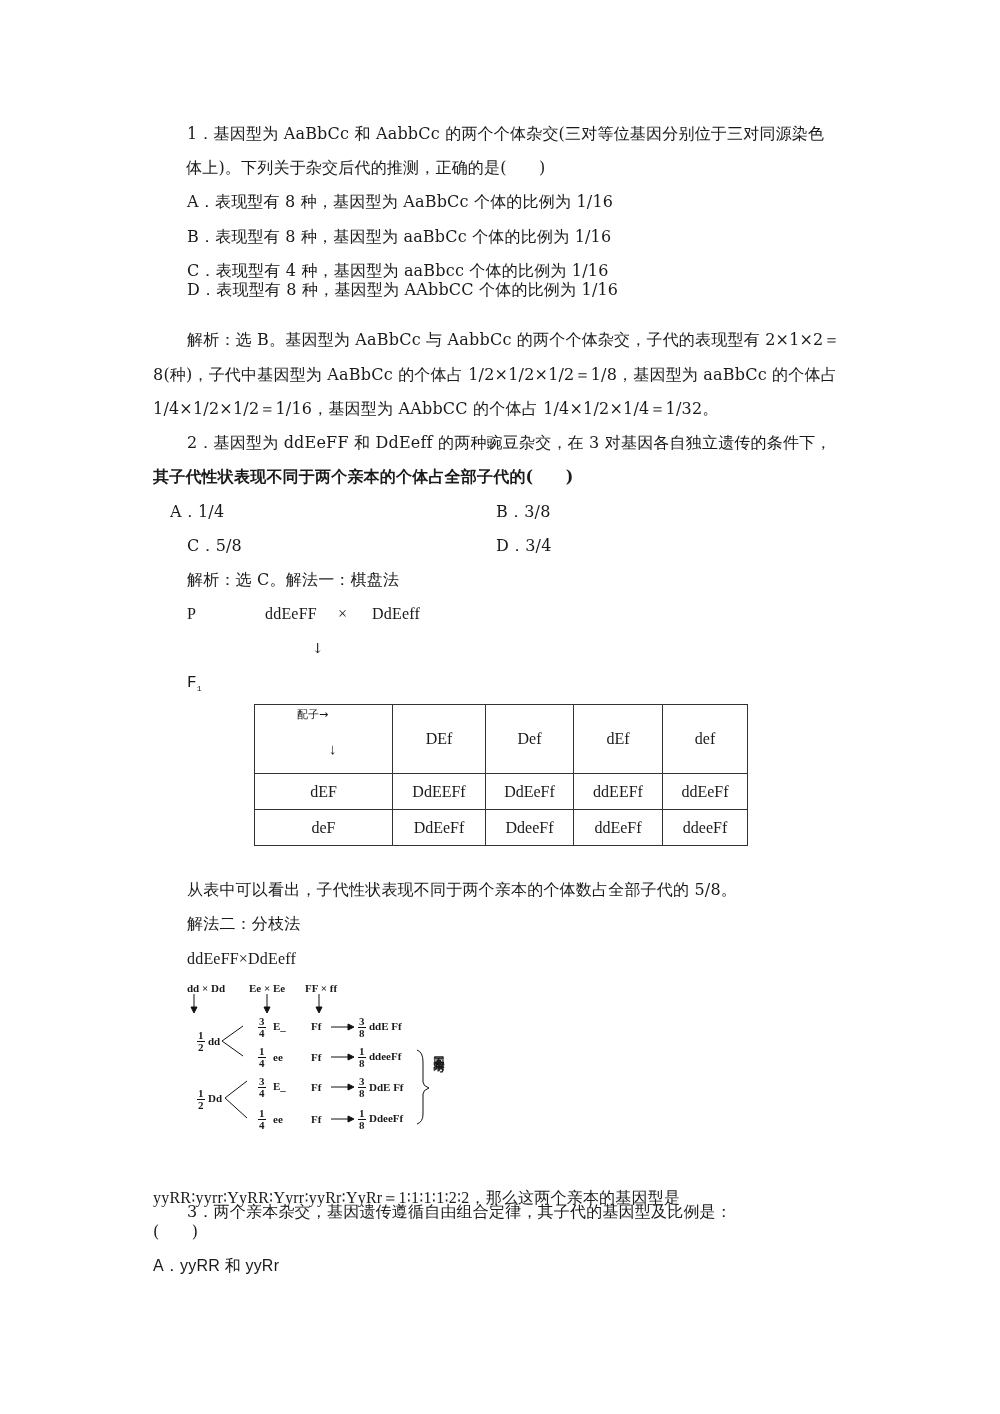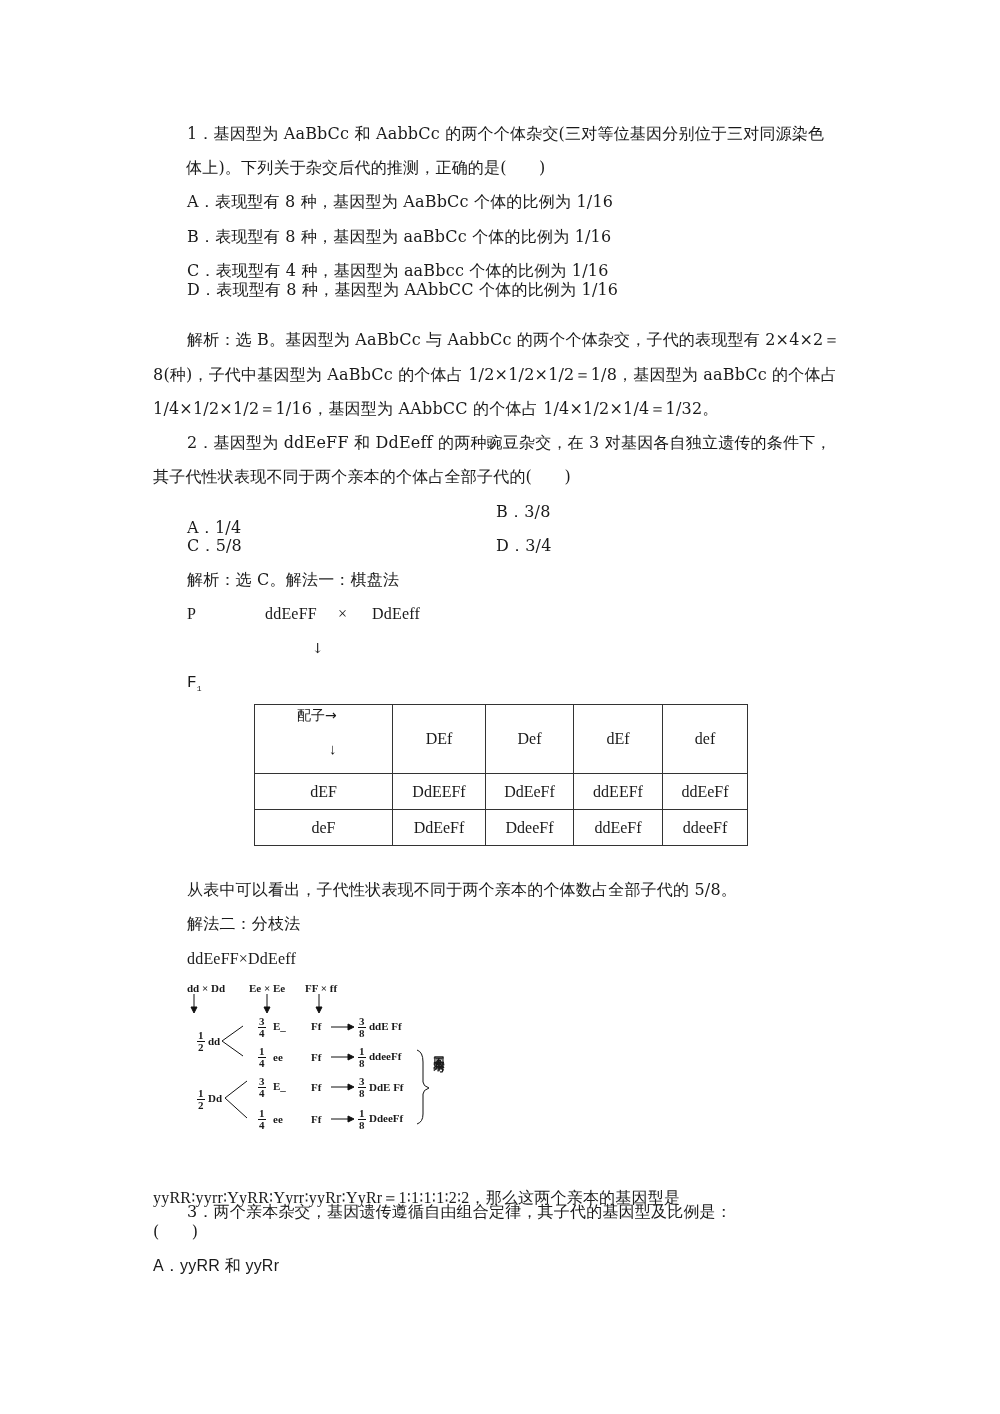--- a/index.html
+++ b/index.html
@@ -28,47 +28,47 @@
     }
     table.punnett td {
       border: 1.5px solid #333;
       text-align: center;
       vertical-align: middle;
       padding: 0;
     }
     table.punnett tr.head td { height: 68px; }
     table.punnett tr.row td { height: 35px; }
     .corner { position: relative; width: 137px; }
-    .corner .lbl { position: absolute; left: 42px; top: 2px; font-family: "DejaVu Sans", sans-serif; font-size: 14px; }
+    .corner .lbl { position: absolute; left: 42px; top: 2px; font-family: "DejaVu Sans", sans-serif; font-size: 11px; }
     .corner .arr { position: absolute; left: 74px; top: 36px; font-size: 15px; }
 
     
     .diag { position: absolute; left: 185px; top: 980px; width: 290px; height: 160px; font-family: "Liberation Serif", "DejaVu Serif", serif; font-size: 11px; font-weight: bold; }
     .diag .t { position: absolute; white-space: nowrap; }
     .frac { position: absolute; display: inline-flex; flex-direction: column; align-items: center; font-size: 11px; line-height: 11px; font-weight: bold; }
     .frac .num { border-bottom: 1px solid #111; padding: 0 1px; }
     .diag svg { position: absolute; left: 0; top: 0; }
     .vlabel { position: absolute; writing-mode: vertical-rl; font-family: "DejaVu Sans", sans-serif; font-size: 11px; font-weight: bold; letter-spacing: -1px; }
   </style>
 </head>
 <body>
 
 <div class="line" style="left:187px; top:124px;">1．基因型为 AaBbCc 和 AabbCc 的两个个体杂交(三对等位基因分别位于三对同源染色</div>
 <div class="line" style="left:153px; top:158px;margin-left:33px;">体上)。下列关于杂交后代的推测，正确的是(　　)</div>
 <div class="line" style="left:187px; top:192px;">A．表现型有 8 种，基因型为 AaBbCc 个体的比例为 1/16</div>
 <div class="line" style="left:187px; top:227px;">B．表现型有 8 种，基因型为 aaBbCc 个体的比例为 1/16</div>
 <div class="line" style="left:187px; top:261px;">C．表现型有 4 种，基因型为 aaBbcc 个体的比例为 1/16</div>
 <div class="line" style="left:187px; top:280px;">D．表现型有 8 种，基因型为 AAbbCC 个体的比例为 1/16</div>
-<div class="line" style="left:187px; top:330px;">解析：选 B。基因型为 AaBbCc 与 AabbCc 的两个个体杂交，子代的表现型有 2×4×2＝</div>
+<div class="line" style="left:187px; top:330px;">解析：选 B。基因型为 AaBbCc 与 AabbCc 的两个个体杂交，子代的表现型有 2×1×2＝</div>
 <div class="line" style="left:153px; top:365px;">8(种)，子代中基因型为 AaBbCc 的个体占 1/2×1/2×1/2＝1/8，基因型为 aaBbCc 的个体占</div>
 <div class="line" style="left:153px; top:399px;">1/4×1/2×1/2＝1/16，基因型为 AAbbCC 的个体占 1/4×1/2×1/4＝1/32。</div>
 
 <div class="line" style="left:187px; top:433px;">2．基因型为 ddEeFF 和 DdEeff 的两种豌豆杂交，在 3 对基因各自独立遗传的条件下，</div>
-<div class="line" style="left:153px; top:467px;">其子代性状表现不同于两个亲本的个体占全部子代的(　　)</div>
-<div class="line" style="left:187px; top:502px;margin-top:16px;">A．1/4</div>
+<div class="line" style="left:153px; top:467px;font-weight:bold;">其子代性状表现不同于两个亲本的个体占全部子代的(　　)</div>
+<div class="line" style="left:170px; top:502px;">A．1/4</div>
 <div class="line" style="left:496px; top:502px;">B．3/8</div>
 <div class="line" style="left:187px; top:536px;">C．5/8</div>
 <div class="line" style="left:496px; top:536px;">D．3/4</div>
 <div class="line" style="left:187px; top:570px;">解析：选 C。解法一：棋盘法</div>
 
 <div class="line mono" style="left:187px; top:604px;">P</div>
 <div class="line mono" style="left:265px; top:604px;">ddEeFF</div>
 <div class="line mono" style="left:338px; top:604px;">×</div>
 <div class="line mono" style="left:372px; top:604px;">DdEeff</div>
 <div class="line" style="left:312px; top:638px; font-size:14px;">↓</div>

